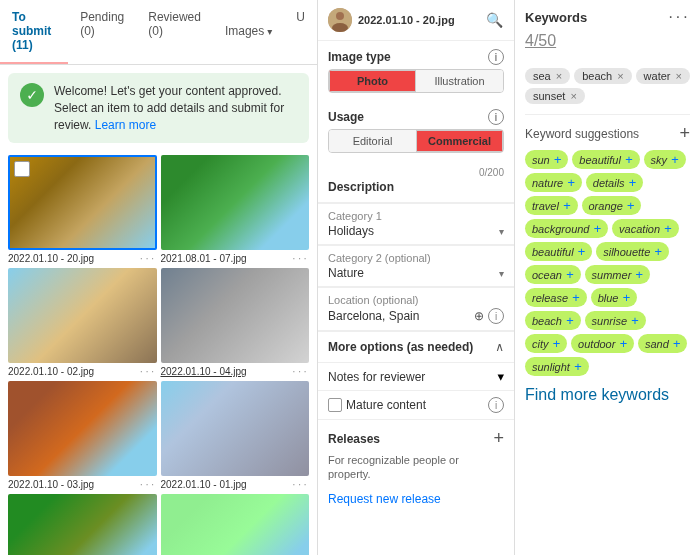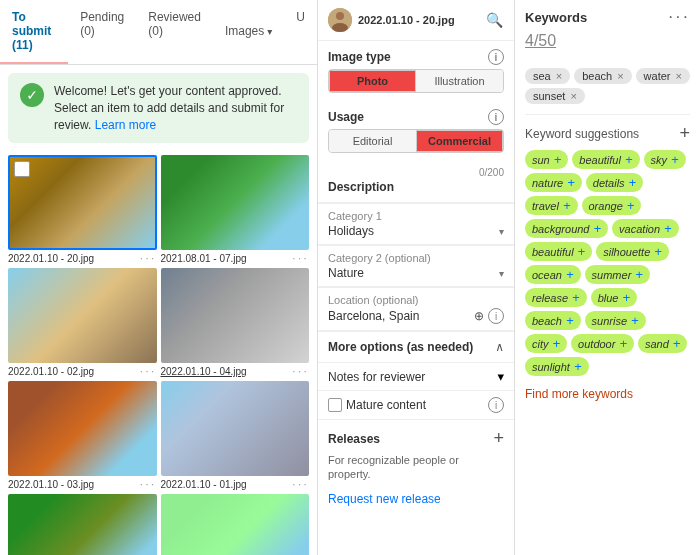--- a/index.html
+++ b/index.html
@@ -84,21 +84,21 @@
     .keyword-tag .x { font-size: 11px; color: #777; cursor: pointer; margin-left: 2px; }
 
     .suggestions-header { display: flex; justify-content: space-between; align-items: center; margin-bottom: 6px; }
     .suggestions-title { font-size: 12px; color: #555; }
     .add-icon { font-size: 18px; color: #555; cursor: pointer; }
 
     .suggestion-tags { display: flex; flex-wrap: wrap; gap: 4px; margin-bottom: 10px; }
     .suggestion-tag { display: flex; align-items: center; gap: 2px; font-size: 11px; color: #333; background: #bef264; border-radius: 12px; padding: 2px 7px; font-style: italic; }
     .suggestion-tag .plus { color: #0075ff; font-size: 13px; cursor: pointer; margin-left: 2px; }
 
-    .find-more { color: #c2410c; font-size: 12px; cursor: pointer; margin-top: 0; }
+    .find-more { color: #0369a1; font-size: 16px; cursor: pointer; margin-top: 0; }
 
     
     .divider { border: none; border-top: 1px solid #eee; margin: 0; }
   </style>
 </head>
 <body>
 
 <div class="left-panel">
   <div class="tabs">
     <div class="tab active">

